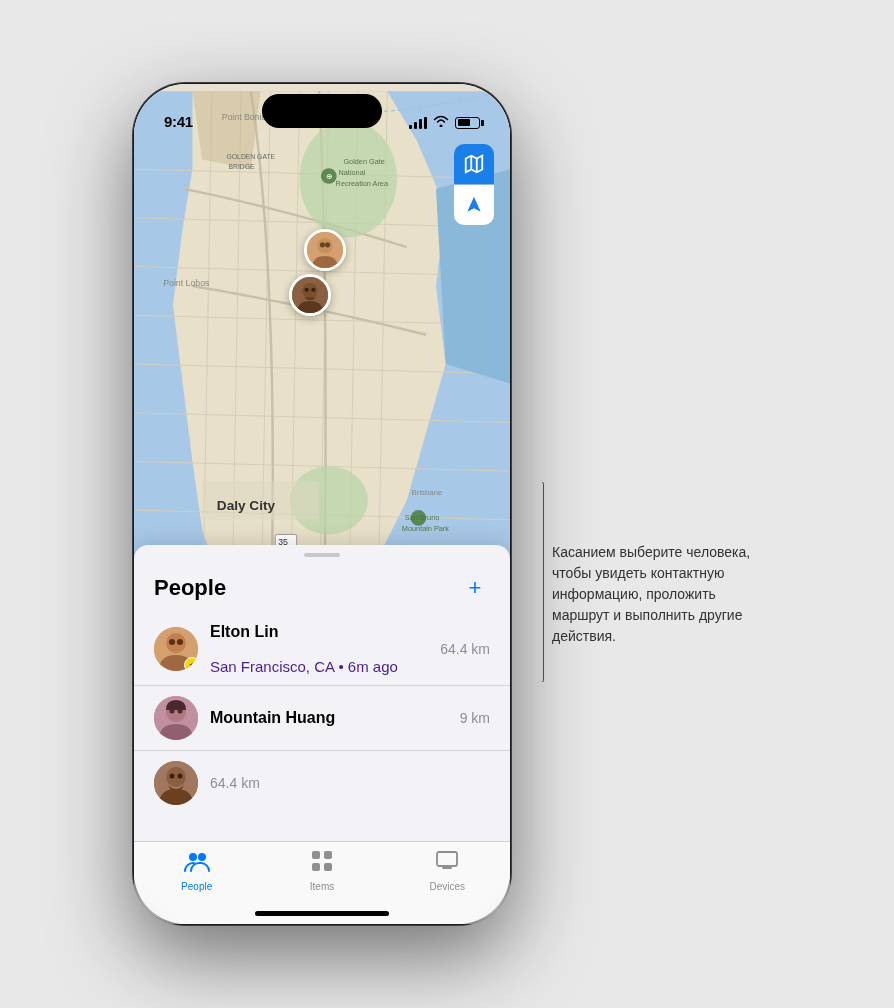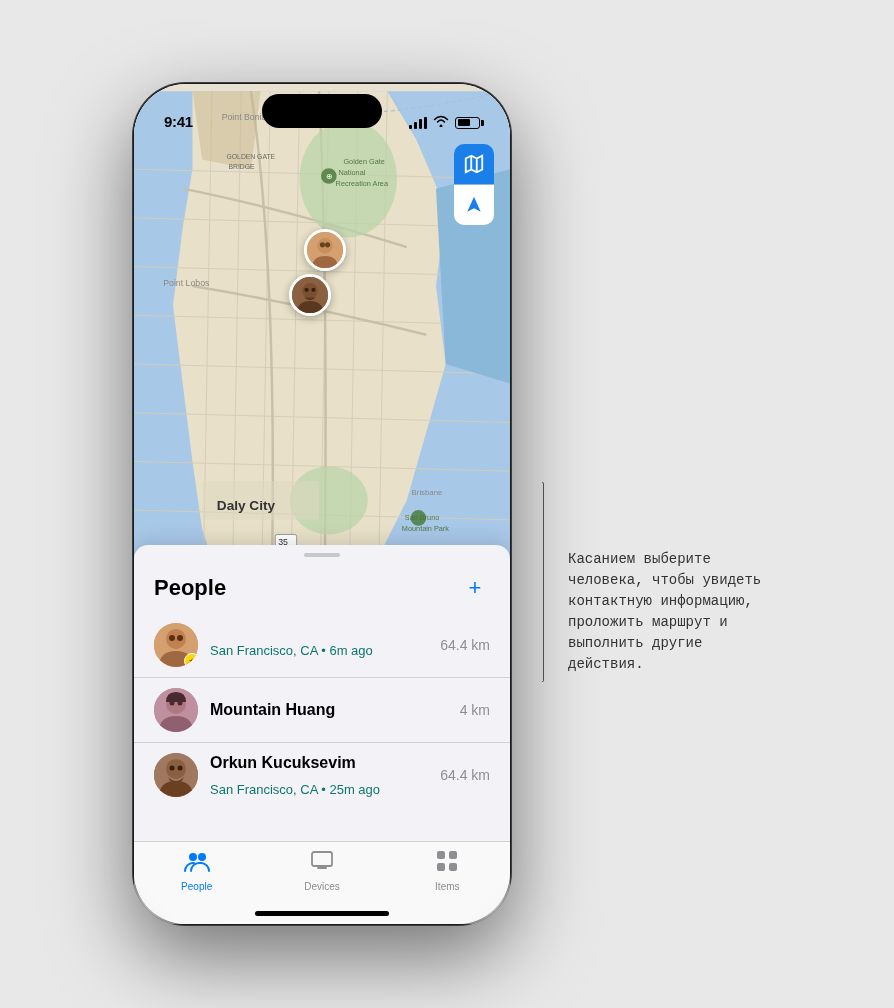--- a/index.html
+++ b/index.html
@@ -287,23 +287,23 @@
       flex: 1;
     }
 
     .person-name {
       font-size: 16px;
       font-weight: 600;
       color: #000;
     }
 
     .person-sub {
-      font-size: 13px;
-      color: #0f766e;
-      margin-top: 10px;
+      font-size: 15px;
+      color: #4c1d95;
+      margin-top: 17px;
     }
 
     .person-distance {
       font-size: 14px;
       color: #8e8e93;
       text-align: right;
     }
 
     
     .tab-bar {
@@ -363,23 +363,22 @@
     }
 
     
     .side-note {
       max-width: 220px;
       padding-top: 400px;
     }
 
     .bracket-container {
       display: flex;
-      align-items: center;
-      gap: 24px;
-      font-family: Liberation Mono, monospace;
+      align-items: flex-start;
+      gap: 8px;
     }
 
     .bracket-line {
       width: 2px;
       height: 200px;
       border: 1.5px solid #555;
       border-left: none;
       border-radius: 0 4px 4px 0;
       flex-shrink: 0;
     }
@@ -560,20 +559,21 @@
                 <svg viewBox="0 0 44 44" xmlns="http://www.w3.org/2000/svg" width="44" height="44">
                   <rect width="44" height="44" fill="#d4a070"></rect>
                   <circle cx="22" cy="16" r="10" fill="#c08050"></circle>
                   <path d="M5 44 Q5 28 22 28 Q39 28 39 44Z" fill="#a06840"></path>
                   <circle cx="18" cy="15" r="3" fill="#5a3010"></circle>
                   <circle cx="26" cy="15" r="3" fill="#5a3010"></circle>
                 </svg>
                 <div class="star-badge">★</div>
               </div>
               <div class="person-info">
+                <div class="person-name">Elton Lin</div>
                 <div class="person-sub">
                   <span>San Francisco, CA</span>
                   <span> • </span>
                   <span>6m ago</span>
                 </div>
               </div>
               <div class="person-distance">64.4 km</div>
             </div>
 
             <div class="person-row">
@@ -584,43 +584,35 @@
                   <path d="M5 44 Q5 28 22 28 Q39 28 39 44Z" fill="#906070"></path>
                   <circle cx="18" cy="15" r="2.5" fill="#4a2830"></circle>
                   <circle cx="26" cy="15" r="2.5" fill="#4a2830"></circle>
 
                   <path d="M12 14 Q12 4 22 4 Q32 4 32 14" fill="#4a2830"></path>
                 </svg>
               </div>
               <div class="person-info">
                 <div class="person-name">Mountain Huang</div>
               </div>
-              <div class="person-distance">4 km</div>
+              <div class="person-distance">9 km</div>
             </div>
 
             <div class="person-row">
               <div class="person-avatar" style="background: #a07860;">
                 <svg viewBox="0 0 44 44" xmlns="http://www.w3.org/2000/svg" width="44" height="44">
                   <rect width="44" height="44" fill="#a07860"></rect>
                   <circle cx="22" cy="16" r="10" fill="#8a6040"></circle>
                   <path d="M5 44 Q5 28 22 28 Q39 28 39 44Z" fill="#6a4020"></path>
                   <circle cx="18" cy="15" r="2.5" fill="#3a2010"></circle>
                   <circle cx="26" cy="15" r="2.5" fill="#3a2010"></circle>
 
                   <path d="M14 24 Q22 32 30 24 L28 28 Q22 34 16 28Z" fill="#6a4020"></path>
                 </svg>
               </div>
-              <div class="person-info">
-                <div class="person-name">Orkun Kucuksevim</div>
-                <div class="person-sub">
-                  <span>San Francisco, CA</span>
-                  <span> • </span>
-                  <span>25m ago</span>
-                </div>
-              </div>
               <div class="person-distance">64.4 km</div>
             </div>
 
           </div>
         </div>
 
         <div class="tab-bar">
 
           <div class="tab-item">
             <div class="tab-icon active">
@@ -629,39 +621,39 @@
                 <circle cx="18" cy="7" r="4" fill="#007AFF"></circle>
                 <path d="M1 21c0-4.4 3.6-8 8-8h1" stroke="#007AFF" stroke-width="2" fill="none" stroke-linecap="round"></path>
                 <path d="M25 21c0-4.4-3.6-8-8-8h-2c-4.4 0-8 3.6-8 8" stroke="#007AFF" stroke-width="2" fill="none" stroke-linecap="round"></path>
               </svg>
             </div>
             <span class="tab-label active">People</span>
           </div>
 
           <div class="tab-item">
             <div class="tab-icon">
-              <svg width="24" height="22" viewBox="0 0 24 22" fill="none">
-                <rect x="2" y="2" width="20" height="14" rx="2" stroke="#8e8e93" stroke-width="1.8" fill="none"></rect>
-                <path d="M8 18h8" stroke="#8e8e93" stroke-width="1.8" stroke-linecap="round"></path>
-                <path d="M12 16v2" stroke="#8e8e93" stroke-width="1.8"></path>
-              </svg>
-            </div>
-            <span class="tab-label">Devices</span>
-          </div>
-
-          <div class="tab-item">
-            <div class="tab-icon">
               <svg width="22" height="22" viewBox="0 0 22 22" fill="none">
                 <rect x="1" y="1" width="8" height="8" rx="2" fill="#8e8e93"></rect>
                 <rect x="13" y="1" width="8" height="8" rx="2" fill="#8e8e93"></rect>
                 <rect x="1" y="13" width="8" height="8" rx="2" fill="#8e8e93"></rect>
                 <rect x="13" y="13" width="8" height="8" rx="2" fill="#8e8e93"></rect>
               </svg>
             </div>
             <span class="tab-label">Items</span>
+          </div>
+
+          <div class="tab-item">
+            <div class="tab-icon">
+              <svg width="24" height="22" viewBox="0 0 24 22" fill="none">
+                <rect x="2" y="2" width="20" height="14" rx="2" stroke="#8e8e93" stroke-width="1.8" fill="none"></rect>
+                <path d="M8 18h8" stroke="#8e8e93" stroke-width="1.8" stroke-linecap="round"></path>
+                <path d="M12 16v2" stroke="#8e8e93" stroke-width="1.8"></path>
+              </svg>
+            </div>
+            <span class="tab-label">Devices</span>
           </div>
 
 
         </div>
 
         <div class="home-indicator"></div>
 
       </div>
     </div>
   </div>

